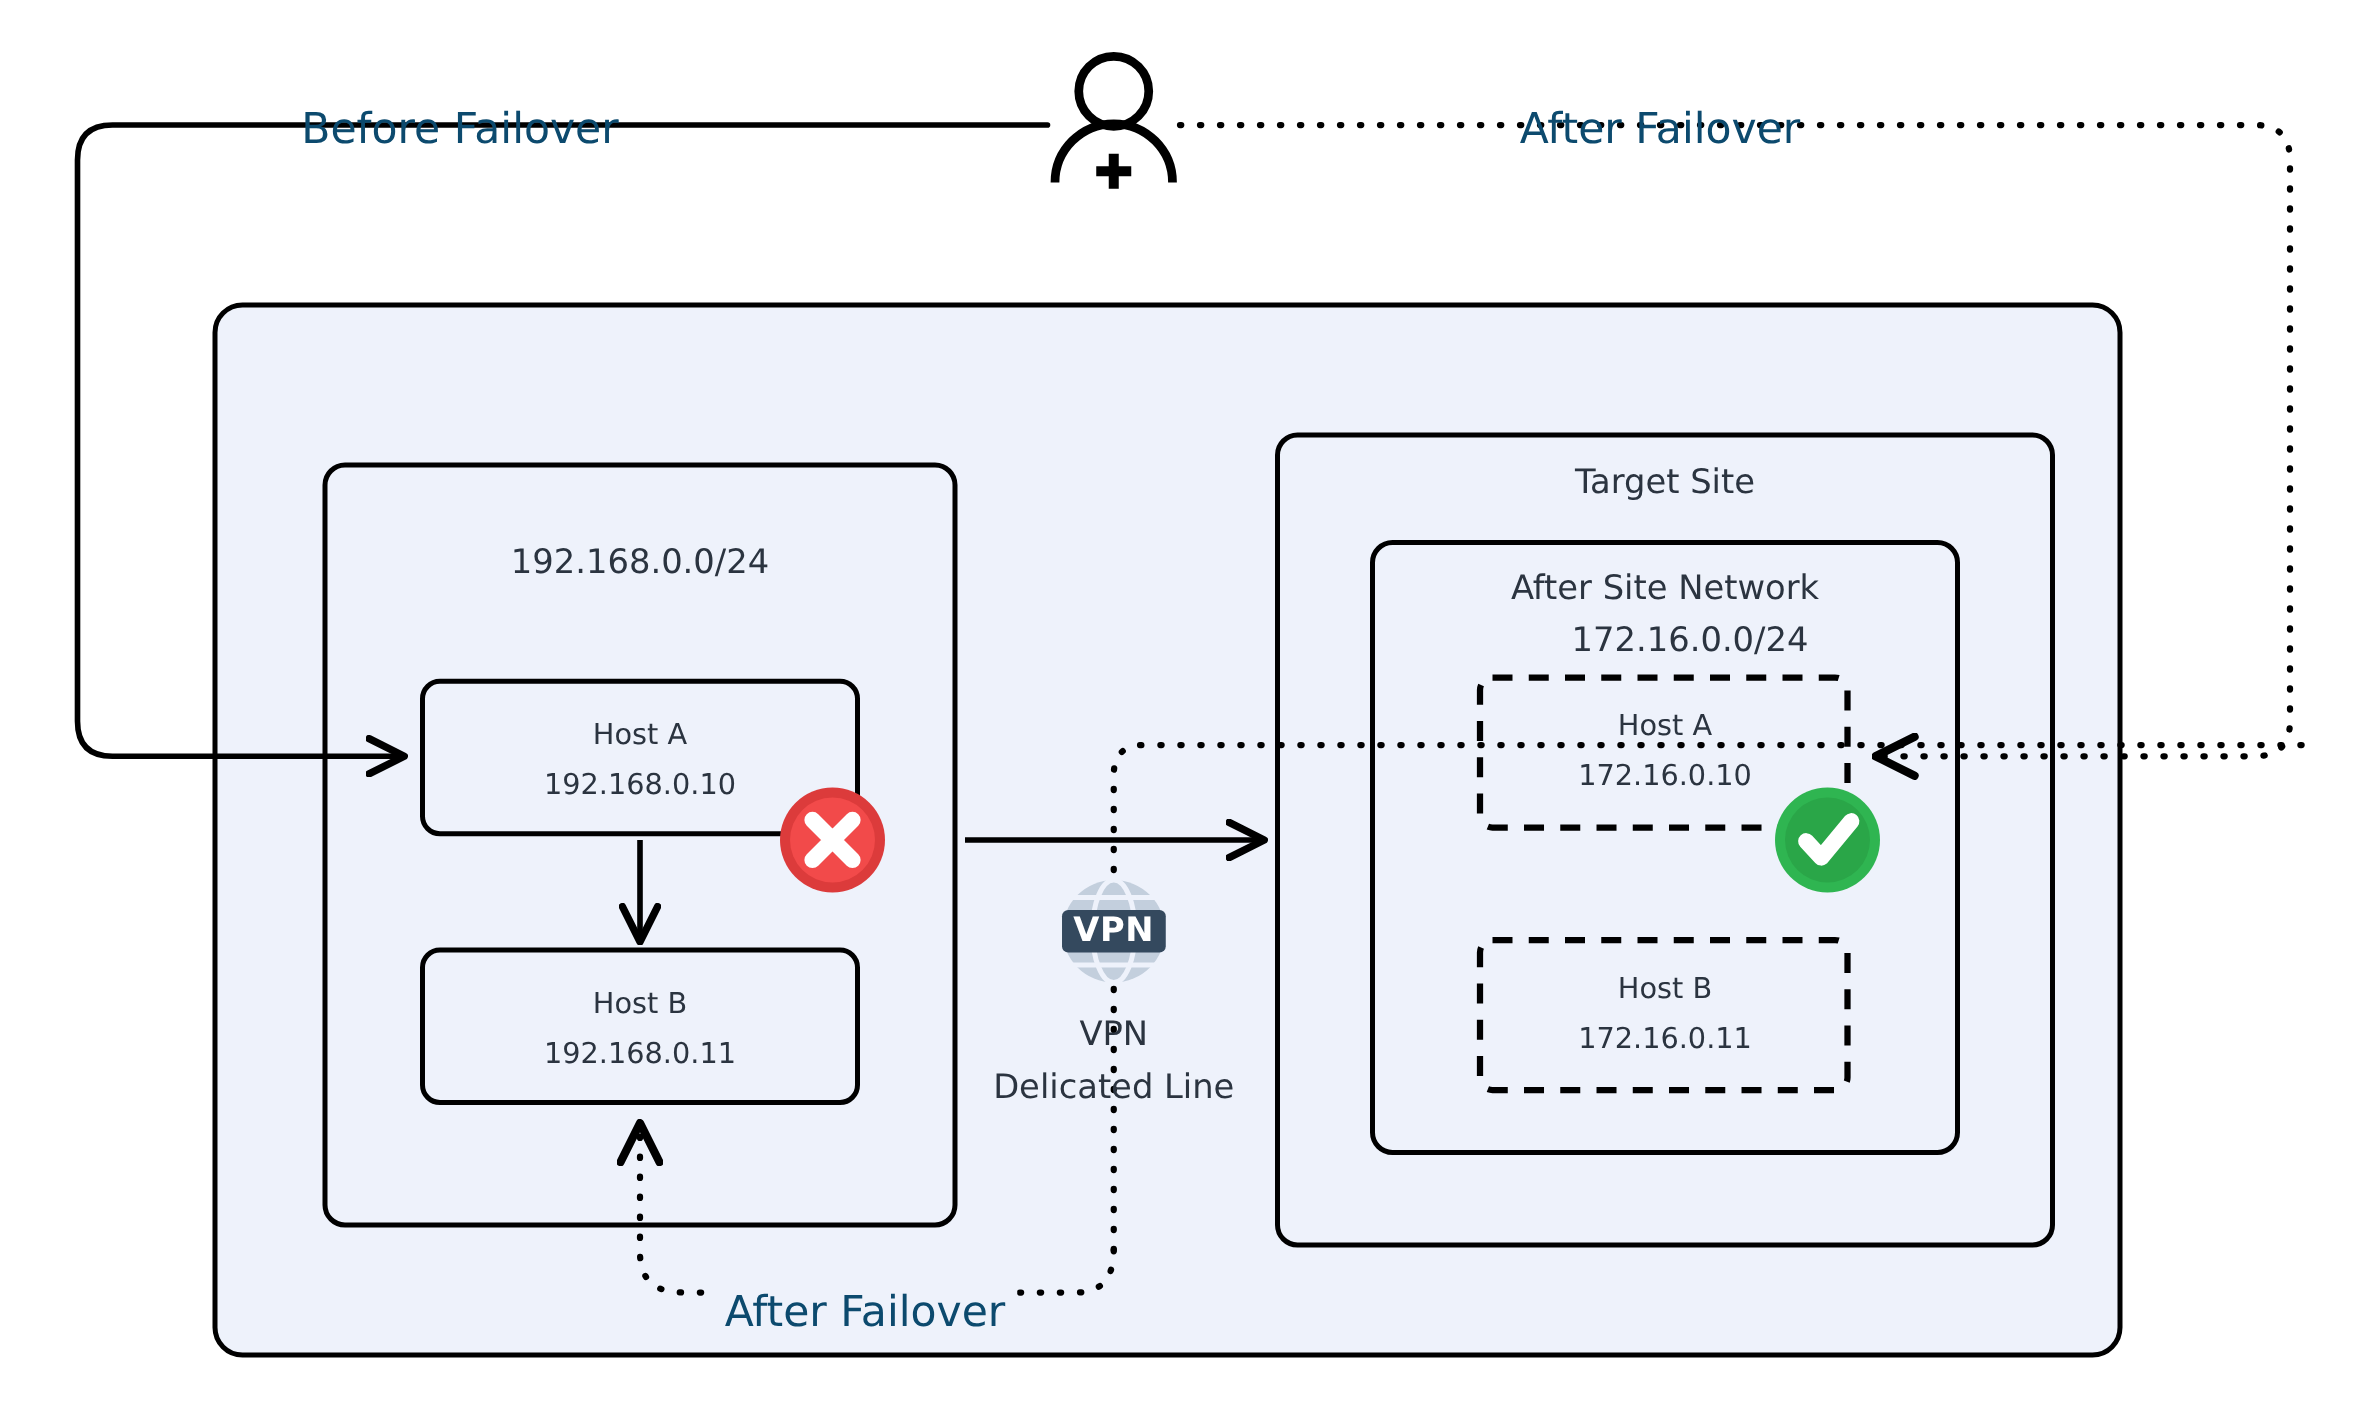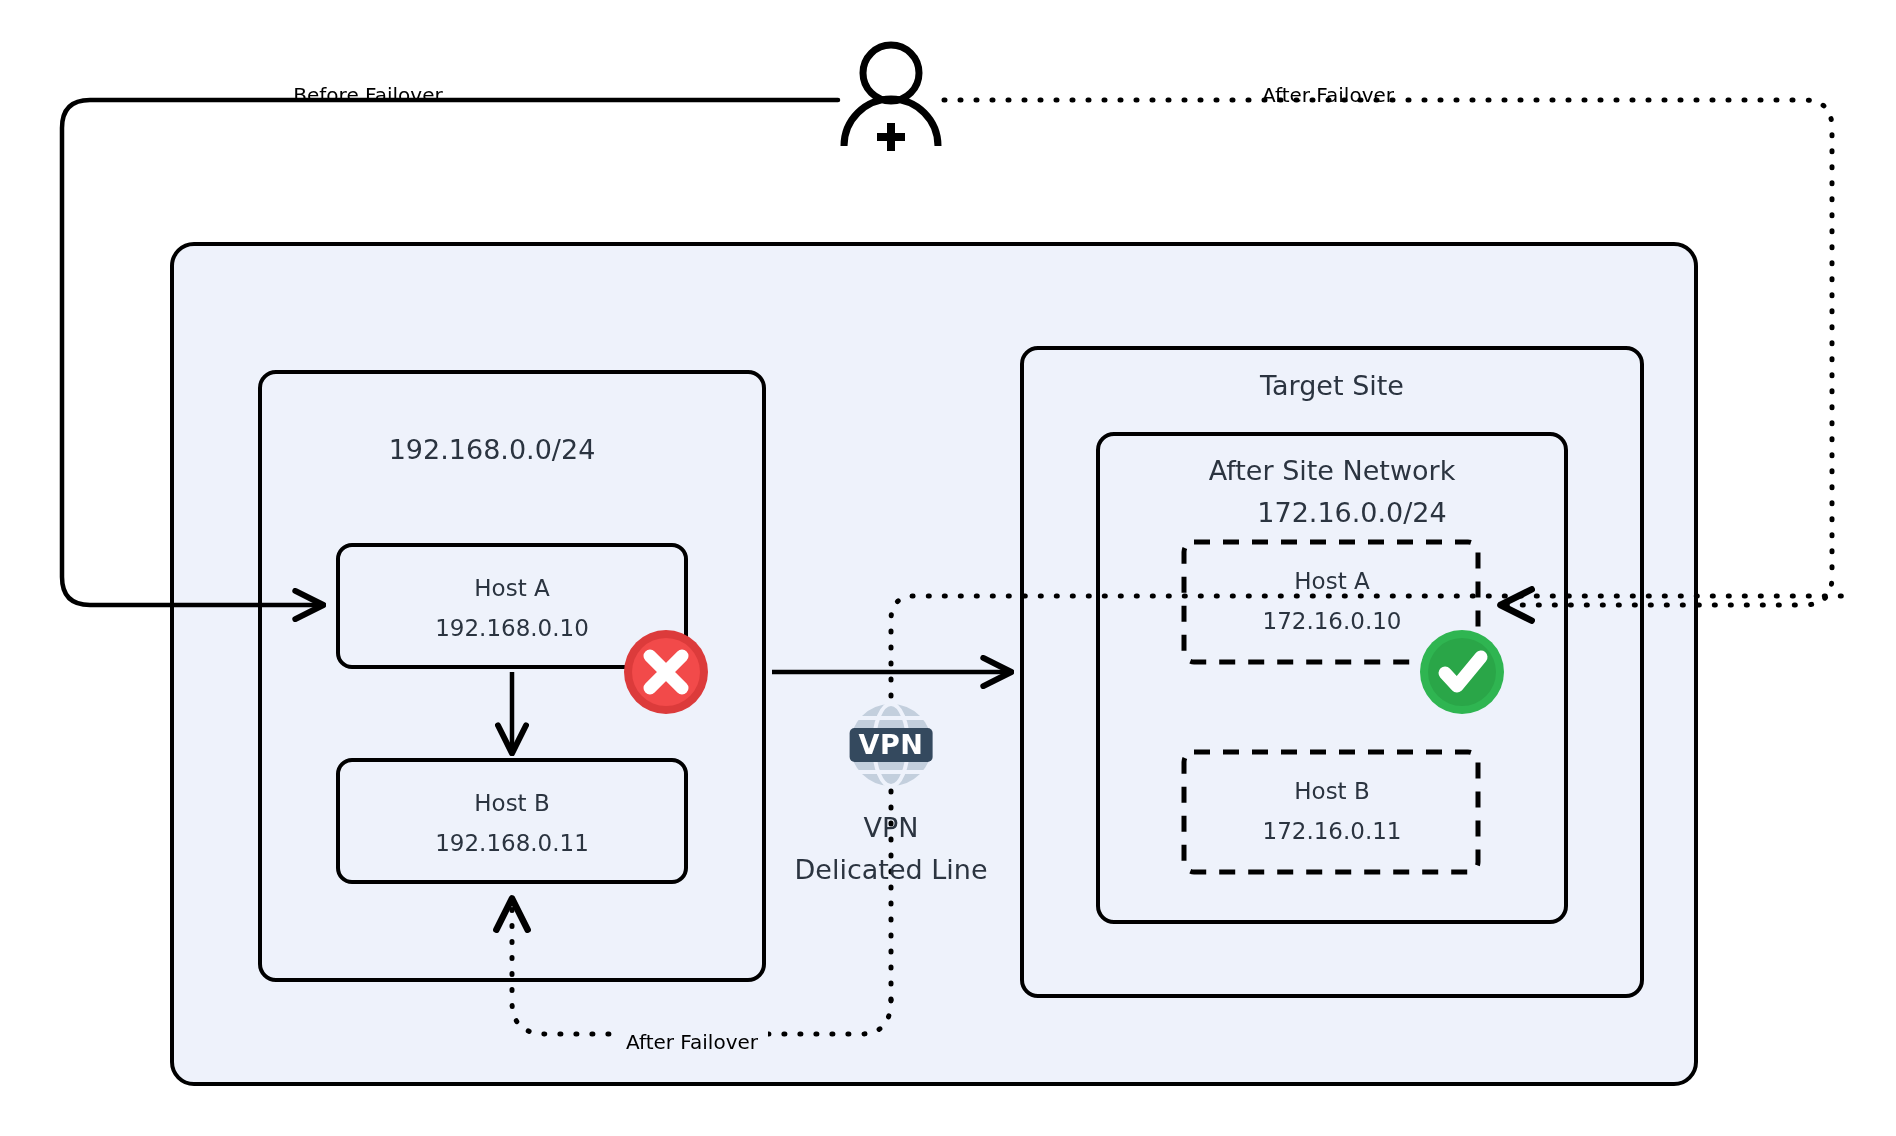--- a/index.html
+++ b/index.html
@@ -22,21 +22,21 @@
   }
   .lbl{
     position:absolute;
     font-family:"DejaVu Sans","Liberation Sans",sans-serif;
     color:#2b3440;
     white-space:nowrap;
     text-align:center;
     line-height:1.22;
     pointer-events:none;
   }
-  .lbl-edge{ font-size:20px; color:#000000; }
+  .lbl-edge{ font-size:34px; color:#0c4a6e; }
   .lbl-group{ font-size:27px; color:#2b3440; }
   .lbl-node{ font-size:23px; color:#2b3440; }
   .lbl-vpn{ font-size:27px; color:#2b3440; }
   .c{ transform:translateX(-50%); }
 
   .badge-vpn{
     position:absolute;
     transform:translate(-50%,-50%);
     background:#34495e;
     color:#ffffff;
@@ -148,21 +148,21 @@
     </g>
 
   </svg>
 
   <div class="lbl lbl-edge c" style="left:368px; top:83px;">Before Failover</div>
 
   <div class="lbl lbl-edge c" style="left:1328px; top:83px;">After Failover</div>
 
   <div class="lbl lbl-edge c" style="left:692px; top:1030px; background:#eef2fb; padding:0 10px;">After Failover</div>
 
-  <div class="lbl lbl-group c" style="left:492px; top:434px;">192.168.0.0/24</div>
+  <div class="lbl lbl-group c" style="left:512px; top:434px;">192.168.0.0/24</div>
 
   <div class="lbl lbl-node c" style="left:512px; top:574px;">Host A</div>
   <div class="lbl lbl-node c" style="left:512px; top:614px;">192.168.0.10</div>
 
   <div class="lbl lbl-node c" style="left:512px; top:789px;">Host B</div>
   <div class="lbl lbl-node c" style="left:512px; top:829px;">192.168.0.11</div>
 
   <div class="lbl lbl-group c" style="left:1332px; top:370px;">Target Site</div>
 
   <div class="lbl lbl-group c" style="left:1332px; top:455px;">After Site Network</div>

